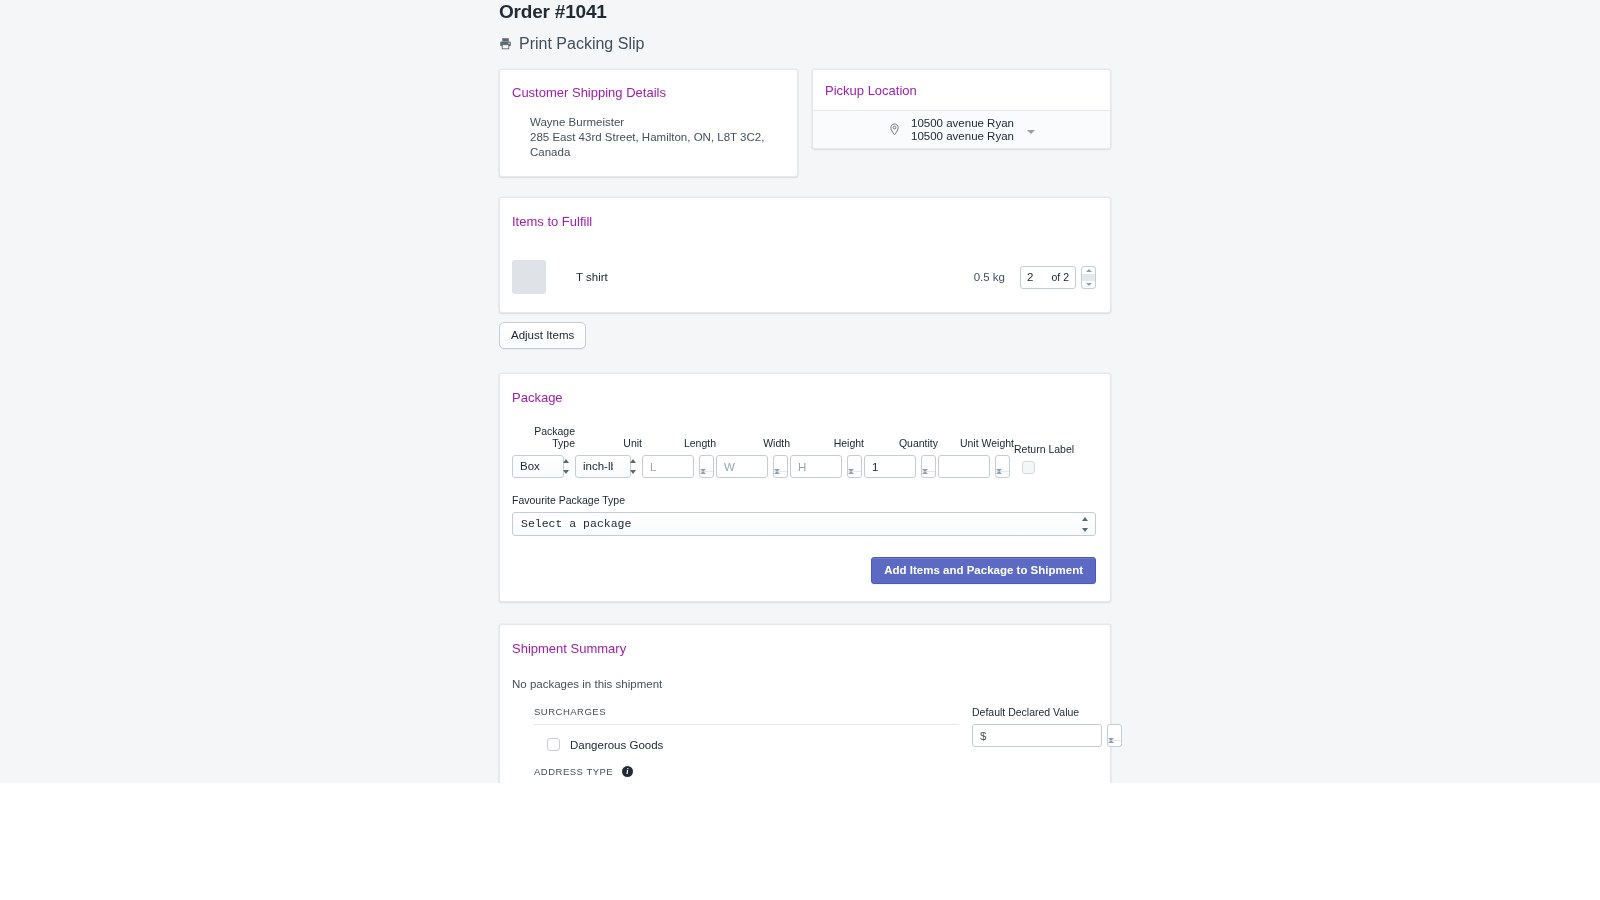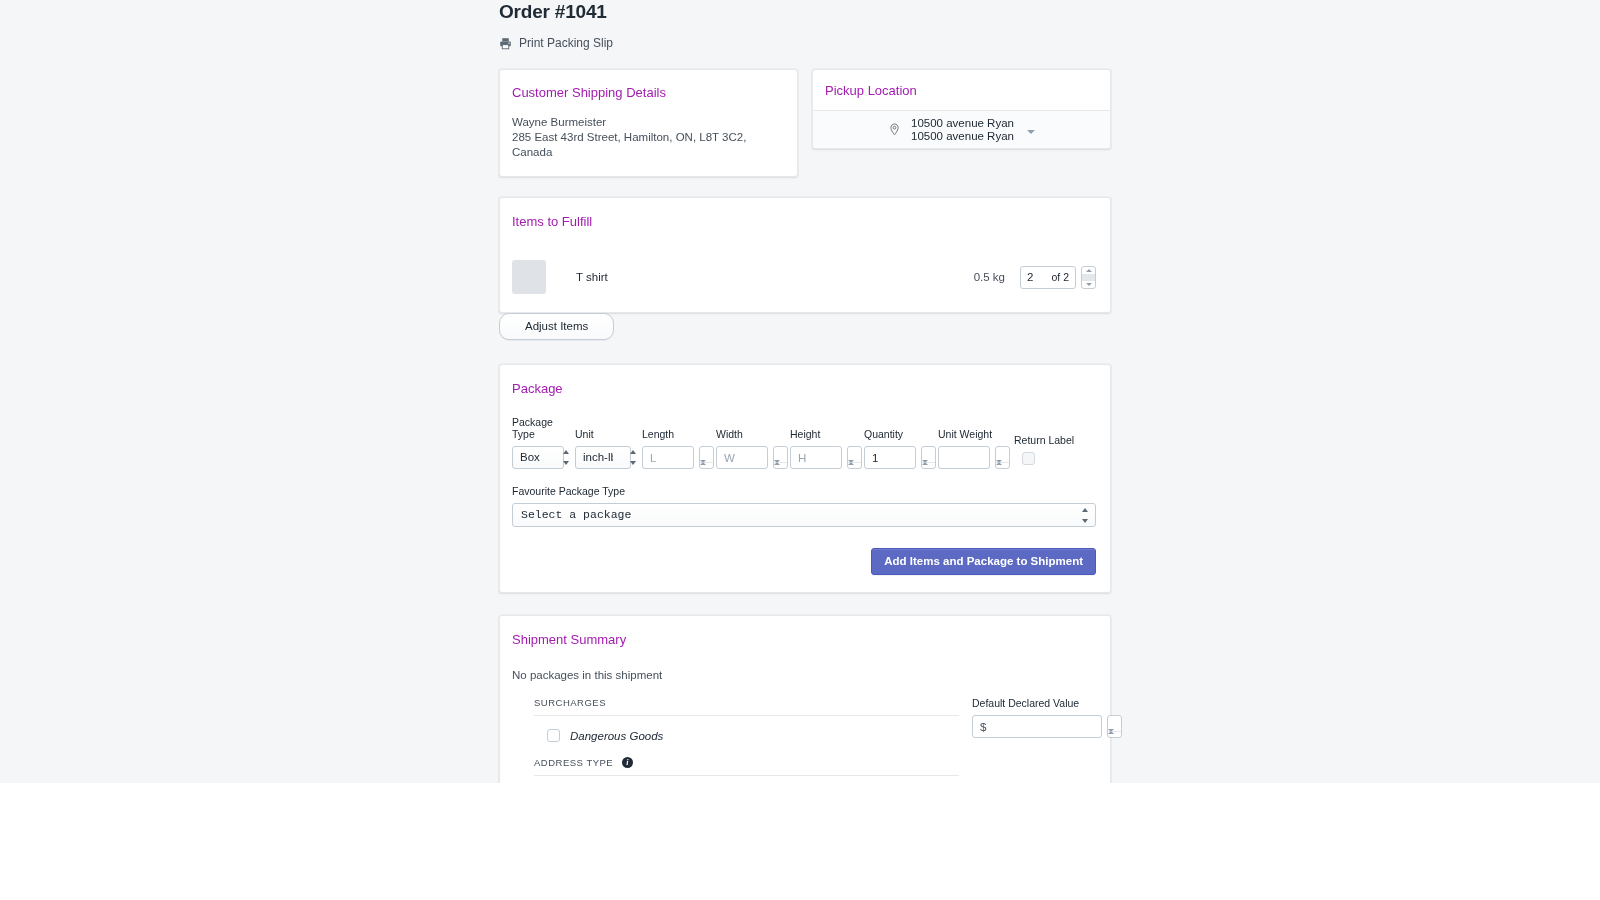--- a/index.html
+++ b/index.html
@@ -35,21 +35,21 @@
     line-height: 22px;
   }
   .print-row {
     display: flex; align-items: center;
     gap: 7px;
     margin-top: 13px;
     height: 14px;
   }
   .printer-icon { display: block; width: 13px; height: 13px; }
   .print-link {
-    font-size: 12px;
+    font-size: 16px;
     color: #454f5b;
     line-height: 13px;
   }
 
   
   .card {
     background: #ffffff;
     border: 1px solid #e6e8eb;
     border-radius: 3px;
     box-shadow: 0 0 0 1px rgba(63,63,68,0.03), 0 1px 2px rgba(63,63,68,0.10);
@@ -69,20 +69,21 @@
   .ship-card {
     width: 299px;
     min-height: 81px;
     padding: 15px 16px 16px 12px;
   }
   .ship-card .card-title { margin-bottom: 14px; }
   .ship-line {
     font-size: 11.5px;
     color: #454f5b;
     line-height: 15px;
+    margin-left: 18px;
   }
 
   .pickup-card {
     width: 299px;
     margin-left: 14px;
     padding: 13px 0 0 0;
     overflow: hidden;
   }
   .pickup-card .card-title { padding: 0 20px 11px 12px; }
   .pickup-select {
@@ -168,28 +169,28 @@
     border-bottom:3.5px solid #919eab;
   }
   .stepper .dn::before {
     content:""; width:0;height:0;
     border-left:3px solid transparent;border-right:3px solid transparent;
     border-top:3.5px solid #919eab;
   }
   .stepper-sep { height:1px; background:#e3e7eb; flex:0 0 1px; }
 
   .adjust-btn {
-    margin-top: 0;
+    margin-top: 9px;
     display: inline-block;
-    padding: 6px 25px;
+    padding: 6px 11px;
     font-size: 11.5px;
     color: #212b36;
     background: linear-gradient(180deg,#ffffff,#f9fafb);
     border: 1px solid #c4cdd5;
-    border-radius: 10px;
+    border-radius: 5px;
     cursor: pointer;
     line-height: 13px;
     box-shadow: 0 1px 0 rgba(22,29,37,0.05);
   }
 
   
   .package-card {
     margin-top: 24px;
     padding: 16px 14px 17px 12px;
   }
@@ -198,20 +199,21 @@
     align-items: flex-end;
     margin-top: 19px;
     gap: 0;
   }
   .field { display: flex; flex-direction: column; }
   .field-label {
     font-size: 10.5px;
     color: #212b36;
     margin-bottom: 6px;
     line-height: 12px;
+    text-align: right;
   }
   .ctl-row { display: flex; align-items: center; }
   select.sel {
     -webkit-appearance: none; appearance: none;
     height: 23px;
     border: 1px solid #c4cdd5;
     border-radius: 3px;
     background: linear-gradient(180deg,#ffffff,#f9fafb);
     font-family: "Liberation Sans", sans-serif;
     font-size: 11.5px;
@@ -339,21 +341,21 @@
     line-height: 11px;
   }
   .opt-row {
     display: flex;
     align-items: center;
     gap: 10px;
     height: 23px;
     padding-left: 13px;
     margin-top: 8px;
   }
-  .opt-label { font-size: 11.5px; color: #212b36; font-style: italic; }
+  .opt-label { font-size: 11.5px; color: #212b36; }
 
   .ddv-label {
     font-size: 10.5px;
     color: #212b36;
     margin-bottom: 6px;
     line-height: 12px;
   }
   .ddv-row { display: flex; align-items: center; }
   input.ddv {
     width: 130px; height: 23px;

